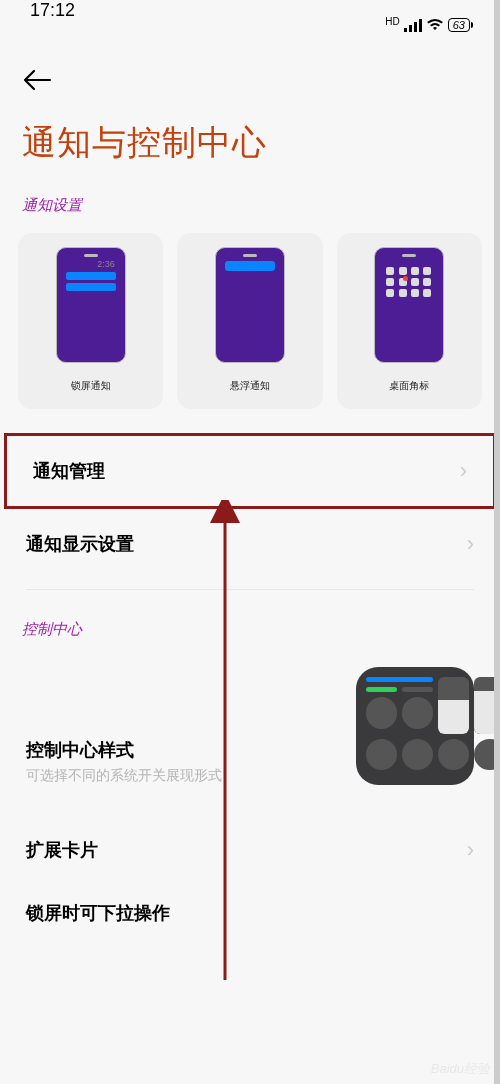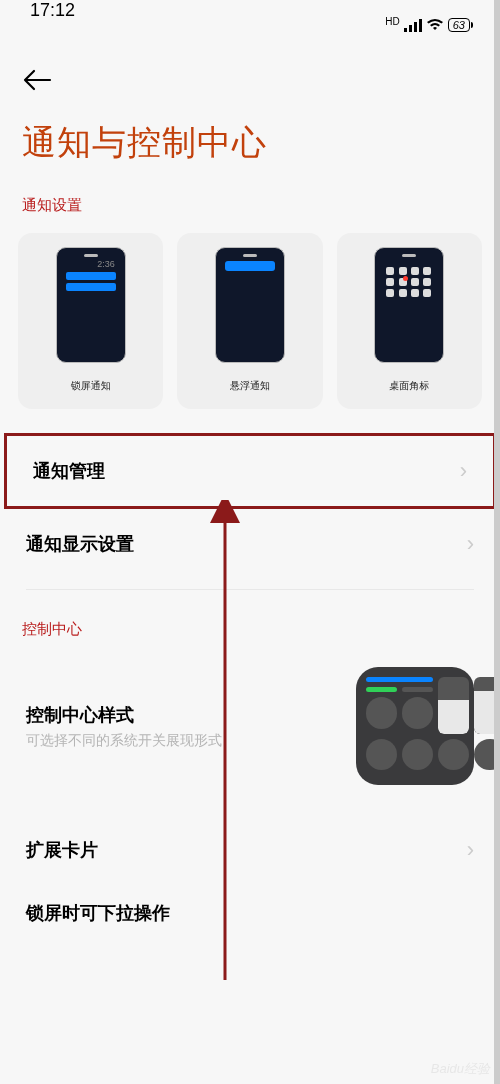--- a/index.html
+++ b/index.html
@@ -7,43 +7,43 @@
     
     .status-bar { height: 50px; display: flex; justify-content: space-between; padding: 0 30px; font-size: 17px; font-weight: 500; color: #000; }
     .status-left { font-size: 18px; }
     .status-right { display: flex; align-items: center; gap: 4px; font-size: 12px; }
     
     .header { padding: 16px 22px 0; }
     .back-btn { font-size: 30px; color: #000; line-height: 1; cursor: pointer; }
     
     .page-title { font-size: 34px; font-weight: 400; color: #c2410c; padding: 24px 22px 30px; letter-spacing: 1px; }
     
-    .section-label { font-size: 15px; color: #b91c1c; padding: 0 22px 18px; }
+    .section-label { font-size: 15px; color: #a21caf; padding: 0 22px 18px; font-style: italic; }
     
     .cards-row { display: flex; gap: 14px; padding: 0 18px 24px; }
     .card { flex: 1; background: #efefef; border-radius: 14px; padding: 14px 8px 16px; display: flex; flex-direction: column; align-items: center; gap: 14px; min-height: 176px; justify-content: space-between; }
-    .phone-mock { width: 70px; height: 116px; border: 1.5px solid #bbb; border-radius: 10px; background: #0f172a; display: flex; flex-direction: column; align-items: center; padding-top: 6px; position: relative; }
+    .phone-mock { width: 70px; height: 116px; border: 1.5px solid #bbb; border-radius: 10px; background: #4c1d95; display: flex; flex-direction: column; align-items: center; padding-top: 6px; position: relative; }
     .notch { width: 14px; height: 3px; background: #bbb; border-radius: 2px; }
     .mini-time { font-size: 9px; color: #888; align-self: flex-end; margin-right: 10px; margin-top: 2px; }
     .mini-line { width: 50px; height: 8px; background: #0a84ff; border-radius: 2px; margin-top: 3px; }
     .mini-banner { width: 50px; height: 10px; background: #0a84ff; border-radius: 3px; margin-top: 4px; }
     .grid-icons { display: grid; grid-template-columns: repeat(4, 1fr); gap: 3px; width: 46px; margin-top: 10px; }
     .grid-dot { width: 8px; height: 8px; background: #ddd; border-radius: 2px; }
     .grid-dot.red { background: #ff3b30; border-radius: 50%; width: 5px; height: 5px; position: relative; left: 4px; top: -2px; }
     .card-label { font-size: 10px; color: #222; font-weight: 500; }
     
     .list-item { display: flex; justify-content: space-between; align-items: center; padding: 22px 26px; background: transparent; gap: 30px; }
     .list-item .title { font-size: 18px; font-weight: 600; color: #000; }
     .chevron { color: #ccc; font-size: 22px; }
     
     .highlight { border: 3px solid #8b1a1a; margin: 0 4px; }
     
     .divider { height: 1px; background: #e8e8e8; margin: 10px 26px 30px; }
     
-    .cc-row { display: flex; justify-content: space-between; align-items: center; padding: 10px 26px 30px; }
+    .cc-row { display: flex; justify-content: space-between; align-items: flex-end; padding: 10px 26px 30px; }
     .cc-text .title { font-size: 18px; font-weight: 600; color: #000; }
     .cc-text .sub { font-size: 14px; color: #b5b5b5; margin-top: 5px; }
     .cc-preview { width: 118px; height: 118px; background: #3a3a3c; border-radius: 22px; padding: 10px; display: grid; grid-template-columns: repeat(4, 1fr); gap: 5px; }
     .cc-tile { background: #555; border-radius: 5px; }
     .cc-tile.blue { background: #0a84ff; grid-column: span 2; }
     .cc-tile.green { background: #30d158; }
     .cc-tile.tall { grid-row: span 3; background: #555; border-radius: 6px; position: relative; overflow: hidden; }
     .cc-tile.tall::after { content: ""; position: absolute; bottom: 0; left: 0; right: 0; height: 60%; background: #e8e8e8; border-radius: 0 0 6px 6px; }
     .cc-tile.tall2 { grid-row: span 3; background: #555; border-radius: 6px; position: relative; overflow: hidden; }
     .cc-tile.tall2::after { content: ""; position: absolute; bottom: 0; left: 0; right: 0; height: 75%; background: #e8e8e8; border-radius: 0 0 6px 6px; }

